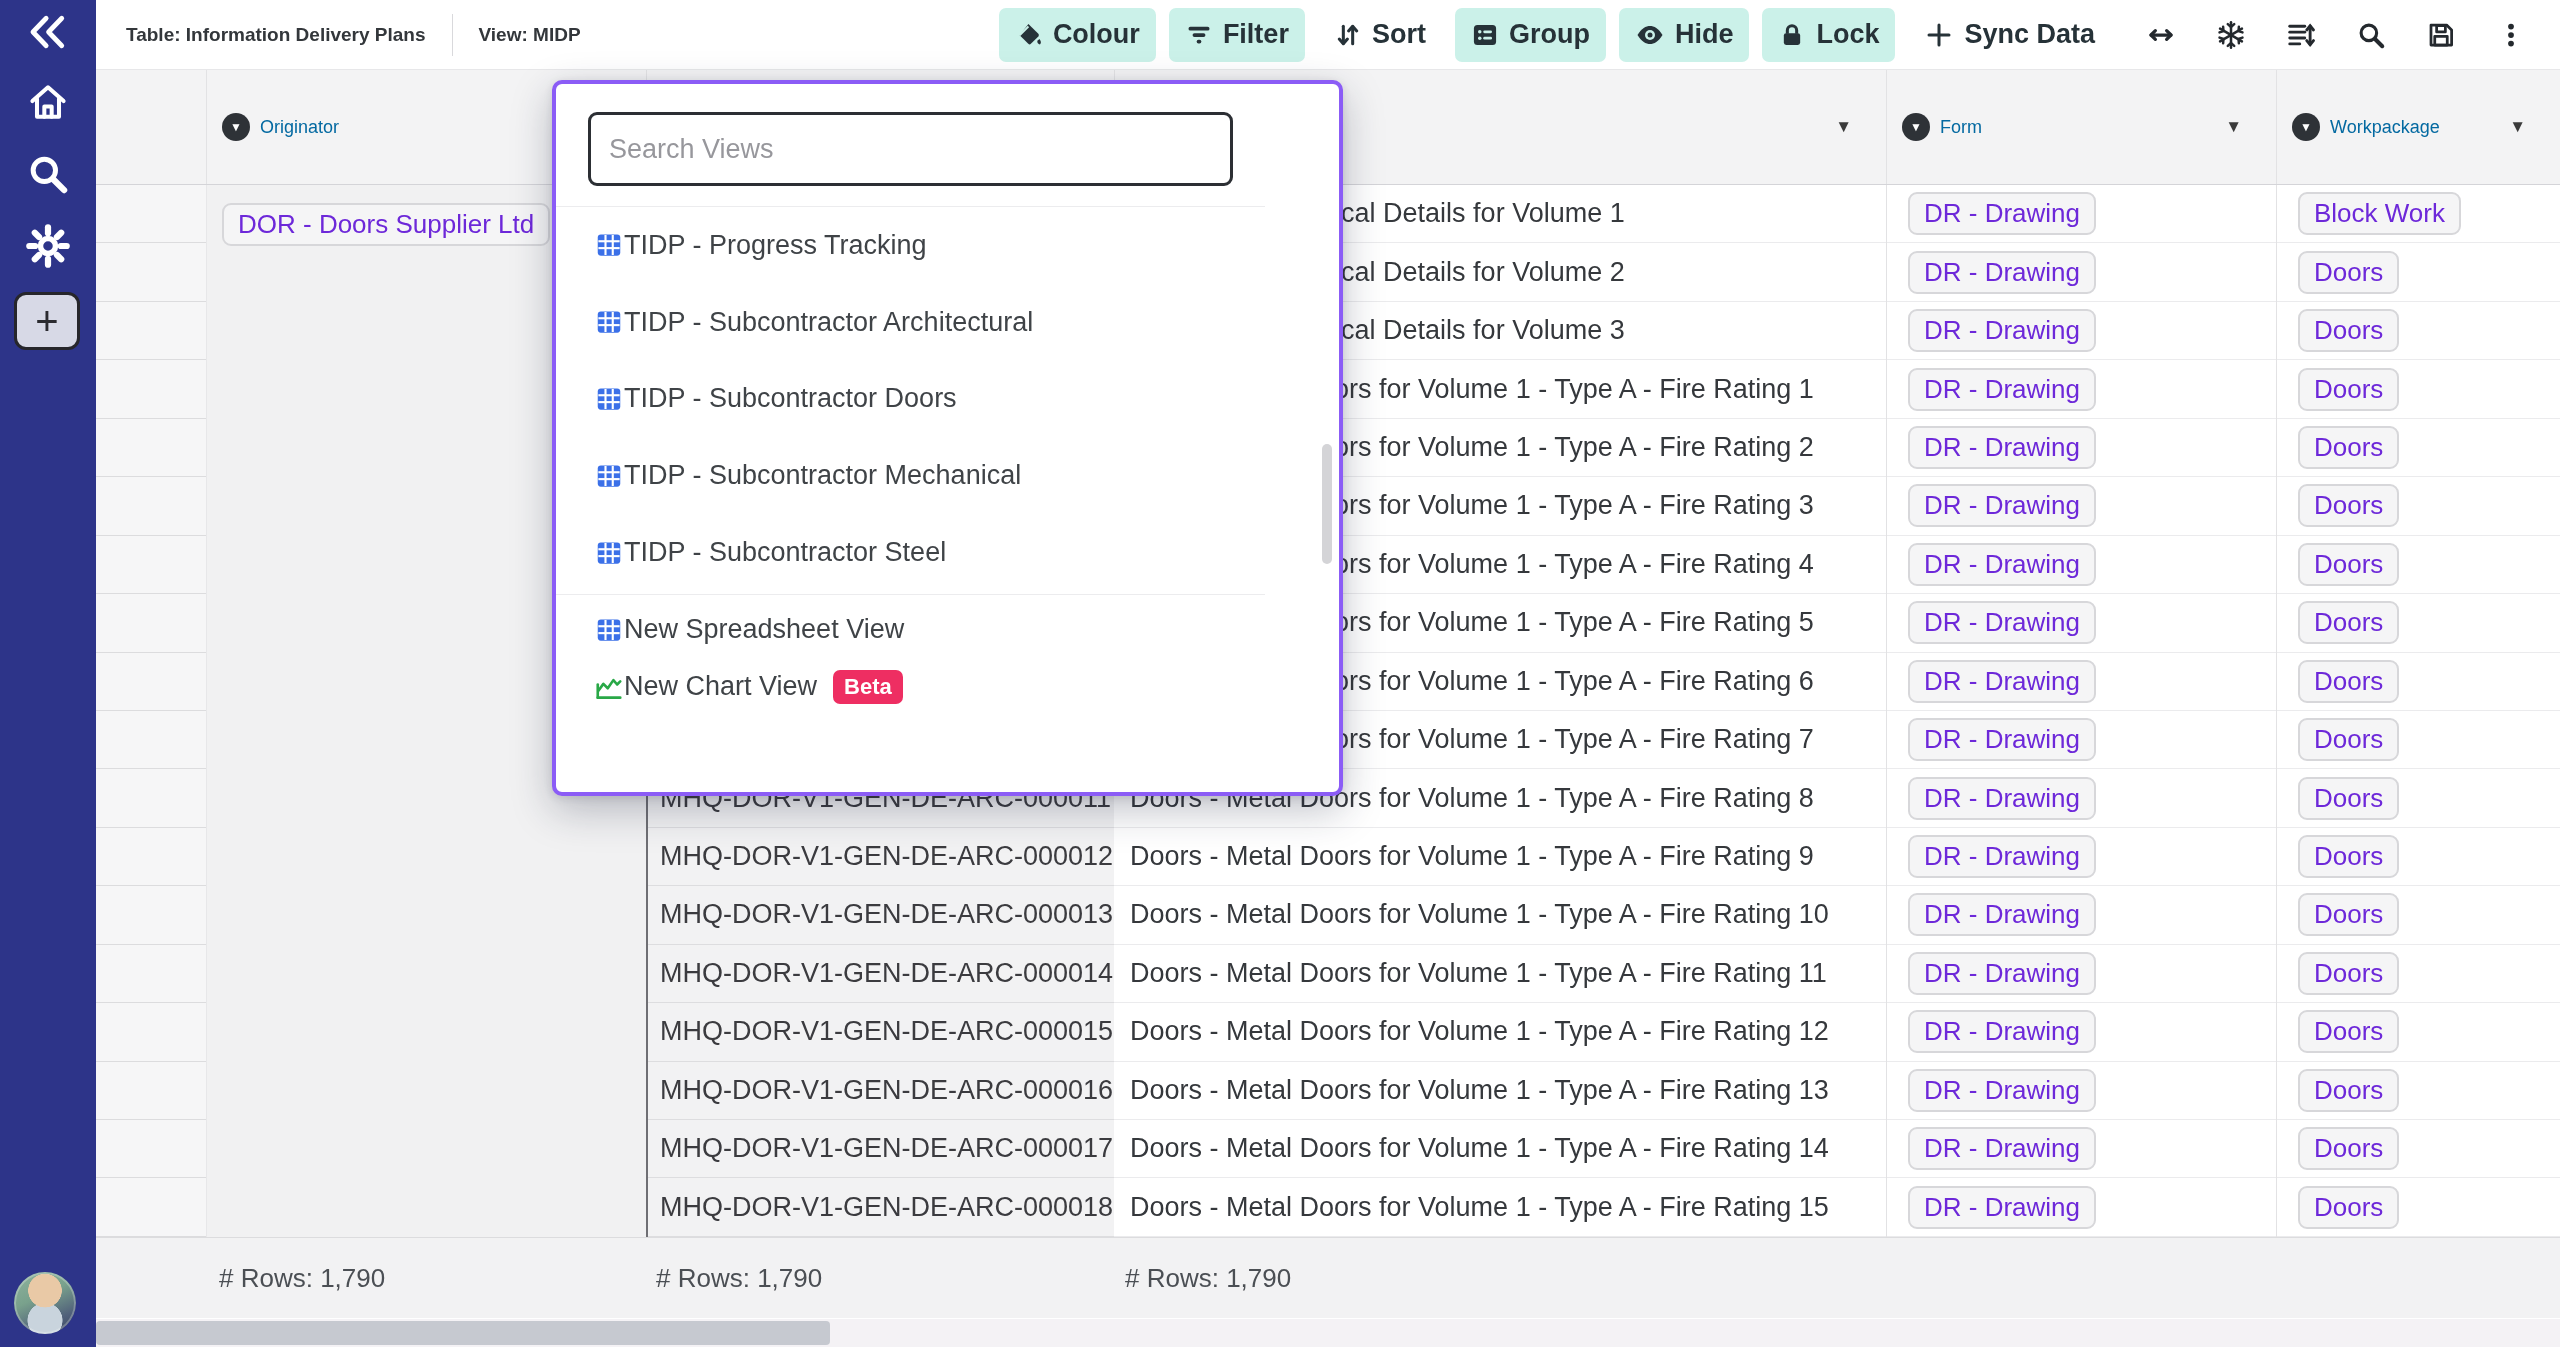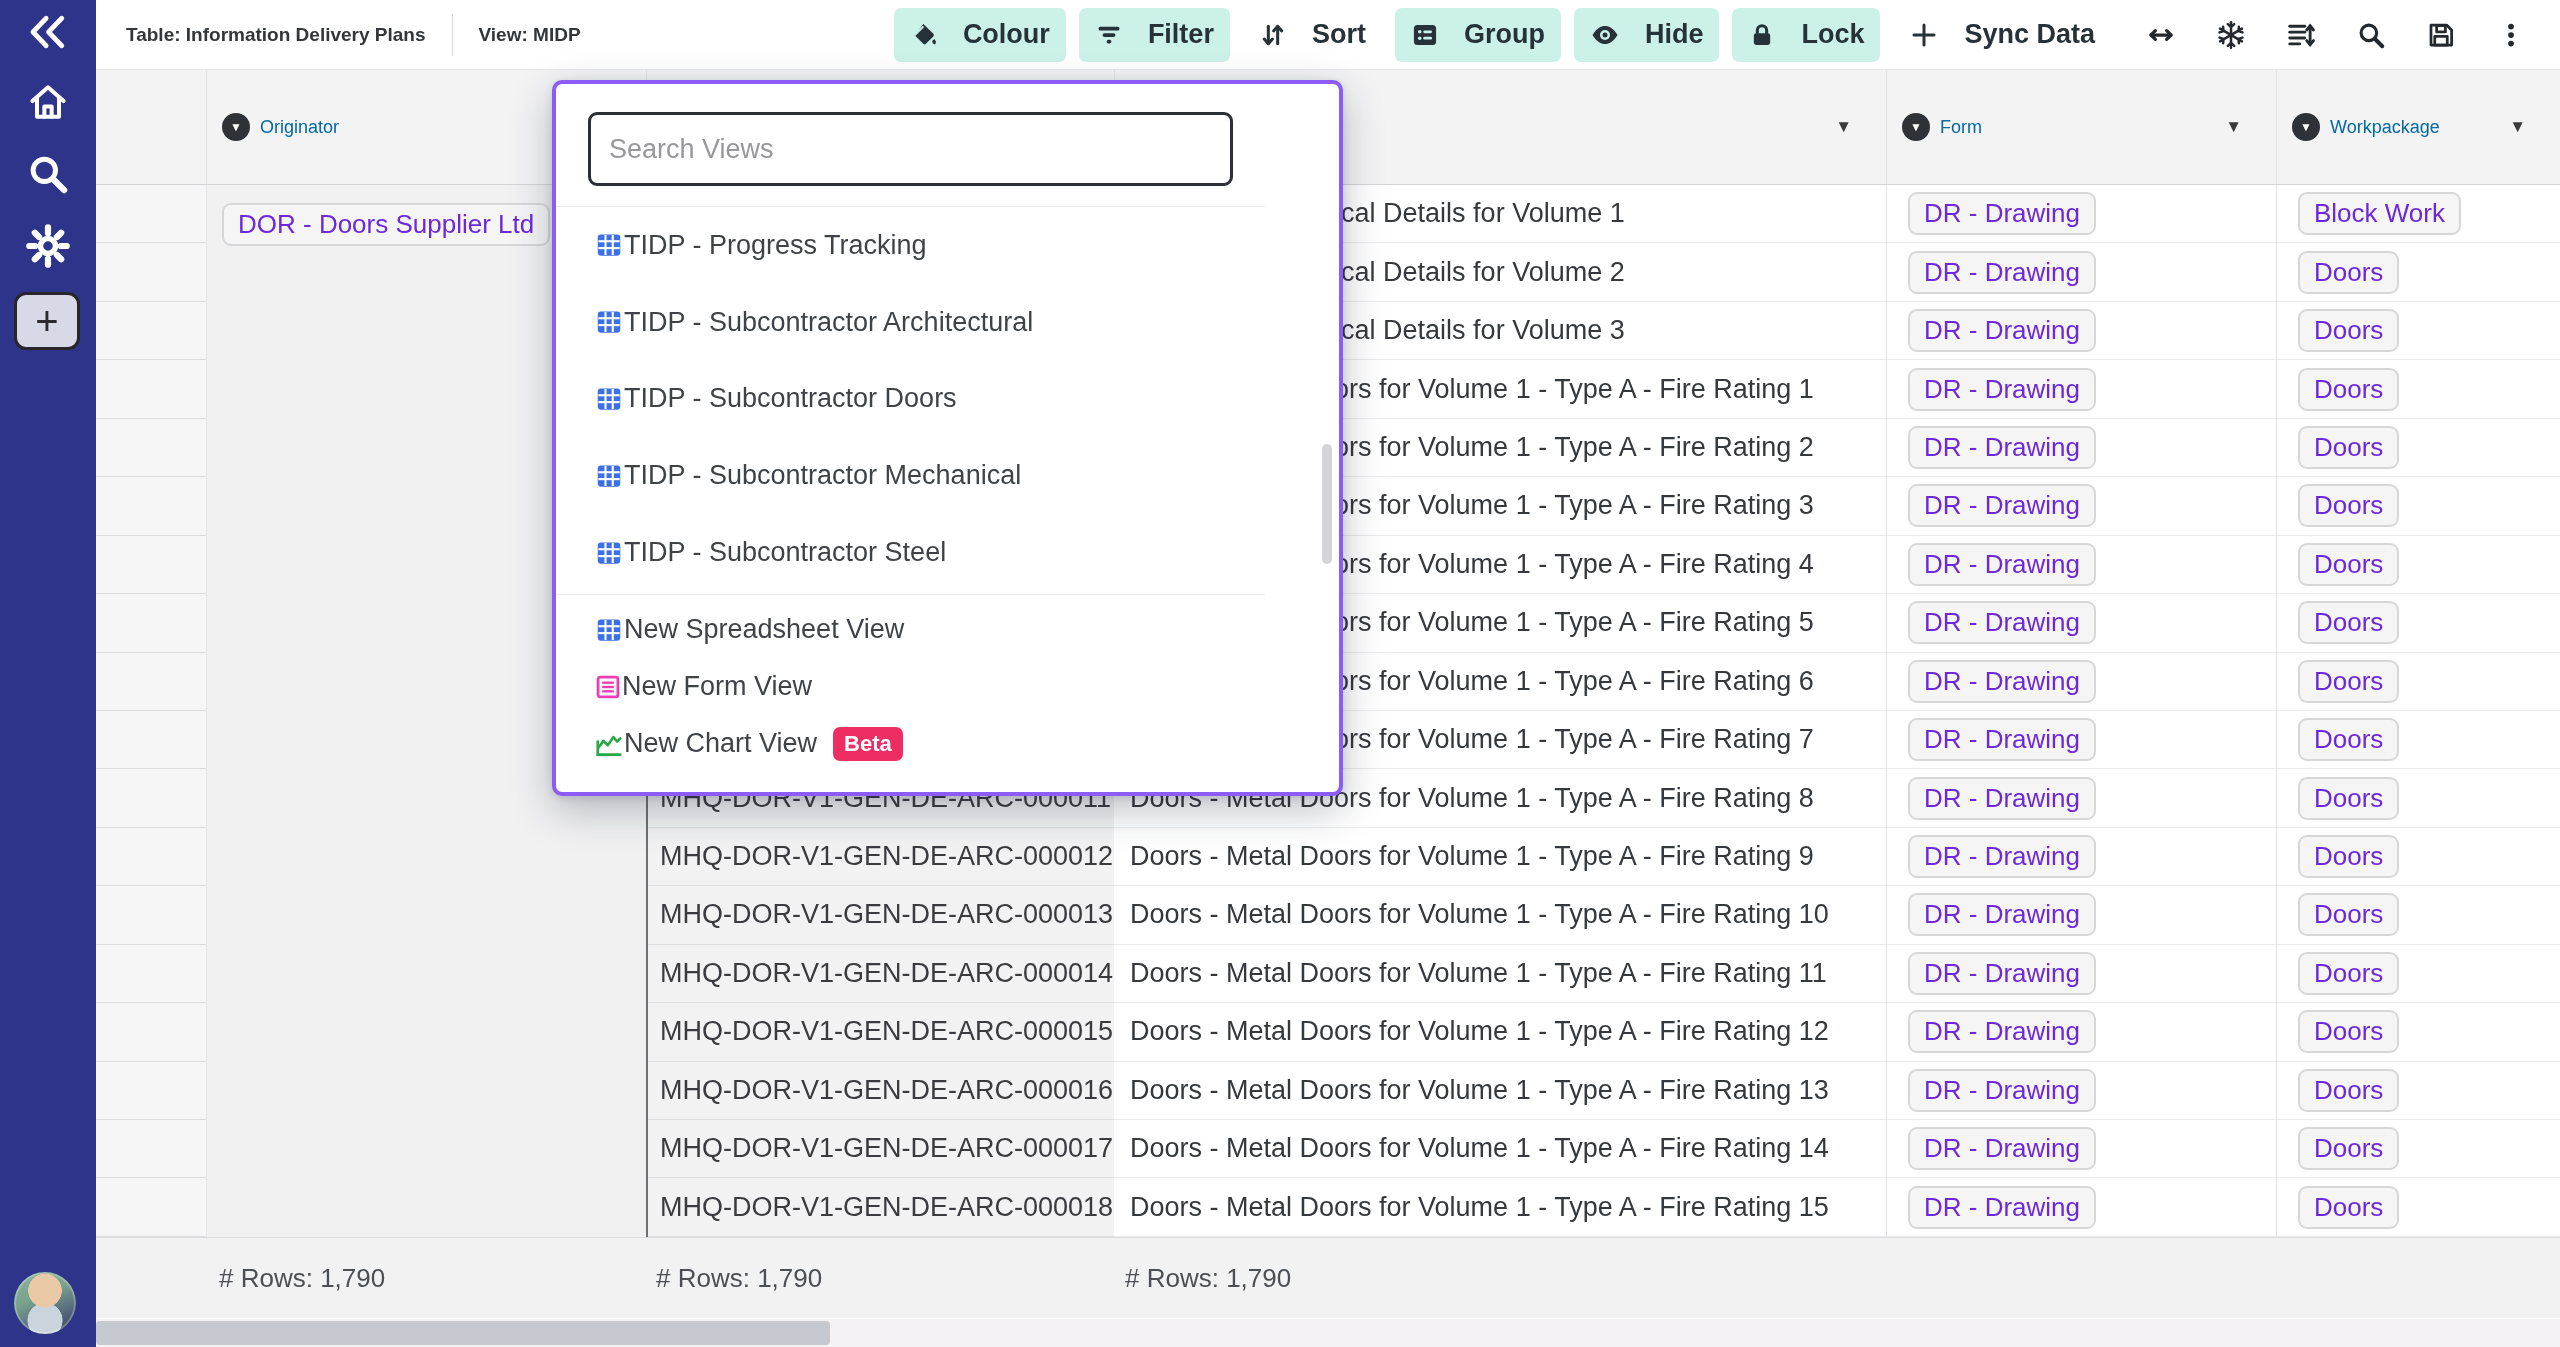--- a/index.html
+++ b/index.html
@@ -20,21 +20,21 @@
     box-shadow:0 0 0 2px rgba(255,255,255,.25) inset;}
 
   
   .main{position:absolute;left:96px;top:0;width:2464px;height:1347px;}
 
   
   .toolbar{position:absolute;left:0;top:0;width:2464px;height:70px;background:#fff;border-bottom:1px solid #e7e7e9;display:flex;align-items:center;box-sizing:border-box;padding:0 34px 0 30px;z-index:10;}
   .tb-title{font-size:19px;font-weight:700;color:#33373b;white-space:nowrap;}
   .vsep{width:1px;height:42px;background:#d9d9dc;margin:0 26px;}
   .tb-right{margin-left:auto;display:flex;align-items:center;gap:13px;}
-  .tbtn{display:flex;align-items:center;gap:25px;height:54px;padding:0 16px;border-radius:7px;font-size:27px;font-weight:700;color:#263238;cursor:pointer;white-space:nowrap;}
+  .tbtn{display:flex;align-items:center;gap:10px;height:54px;padding:0 16px;border-radius:7px;font-size:27px;font-weight:700;color:#263238;cursor:pointer;white-space:nowrap;}
   .tbtn.hl{background:#cbf1e9;}
   .tbicons{display:flex;align-items:center;gap:40px;margin-left:22px;}
   .tbicon{width:30px;height:30px;display:flex;align-items:center;justify-content:center;color:#24292e;cursor:pointer;font-size:30px;}
   .tbtn svg,.tbicon svg{display:block;}
 
   
   .thead{position:absolute;left:0;top:70px;width:2464px;height:115px;background:#f3f3f4;border-bottom:1px solid #d4d4d8;box-sizing:border-box;z-index:1;}
   .hcell{position:absolute;top:0;height:114px;display:flex;align-items:center;box-sizing:border-box;padding-left:15px;border-left:1px solid #e2e2e4;cursor:pointer;}
   .hcell.first{border-left:none;}
   .h-num{left:0;width:110px;}
@@ -583,31 +583,20 @@
                   <line x1="3.5" y1="9" x2="20.5" y2="9"></line>
                   <line x1="3.5" y1="14.5" x2="20.5" y2="14.5"></line>
                   <line x1="9.2" y1="4" x2="9.2" y2="20"></line>
                   <line x1="15" y1="4" x2="15" y2="20"></line>
                 </g>
               </svg>
             </span>
             <span class="vm-label">New Spreadsheet View</span>
           </div>
           <div class="vm-item">
-            <span class="ic-pink" style="display: flex;">
-              <svg width="28" height="28" viewBox="0 0 24 24" fill="none" stroke="currentColor">
-                <rect x="3.5" y="3.5" width="17" height="17" rx="1.8" stroke-width="2.4"></rect>
-                <line x1="7" y1="8.3" x2="17" y2="8.3" stroke-width="2"></line>
-                <line x1="7" y1="12" x2="17" y2="12" stroke-width="2"></line>
-                <line x1="7" y1="15.7" x2="17" y2="15.7" stroke-width="2"></line>
-              </svg>
-            </span>
-            <span class="vm-label">New Form View</span>
-          </div>
-          <div class="vm-item">
             <span class="ic-green" style="display: flex;">
               <svg width="30" height="30" viewBox="0 0 24 24" fill="none" stroke="currentColor" stroke-width="2.1" stroke-linecap="round" stroke-linejoin="round">
                 <line x1="3" y1="20.5" x2="21" y2="20.5"></line>
                 <line x1="3" y1="20.5" x2="3" y2="10"></line>
                 <polyline points="3.5,15 7.5,9.5 11,13 15.5,6.5 18.5,10 21,7.5"></polyline>
               </svg>
             </span>
             <span class="vm-label">New Chart View</span>
             <span class="vm-badge">Beta</span>
           </div>

